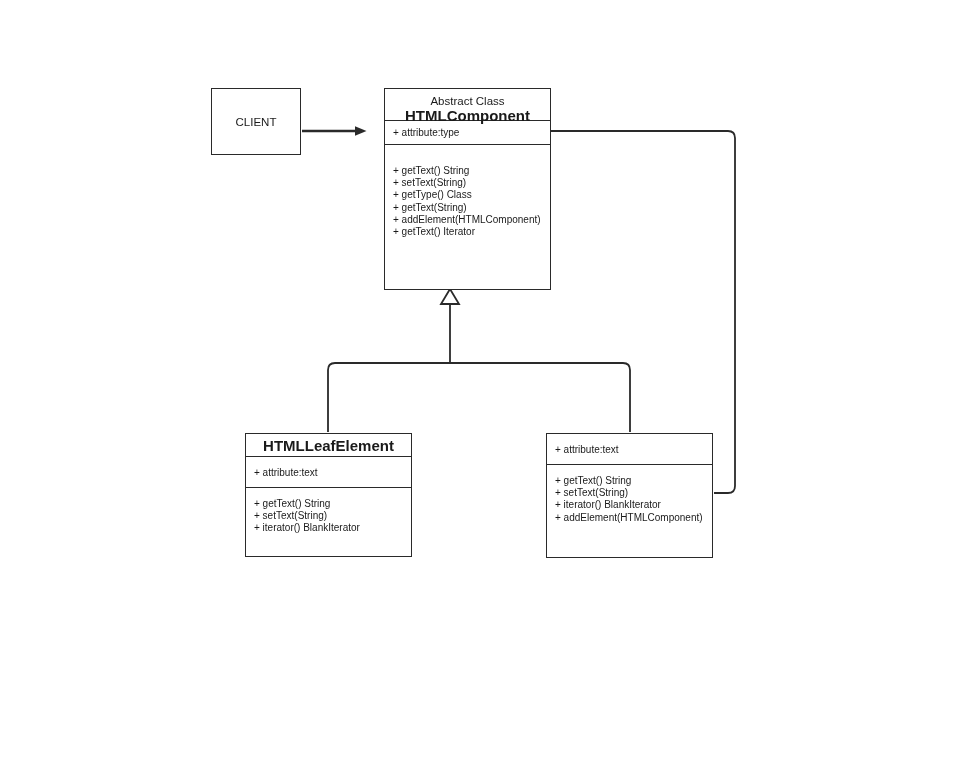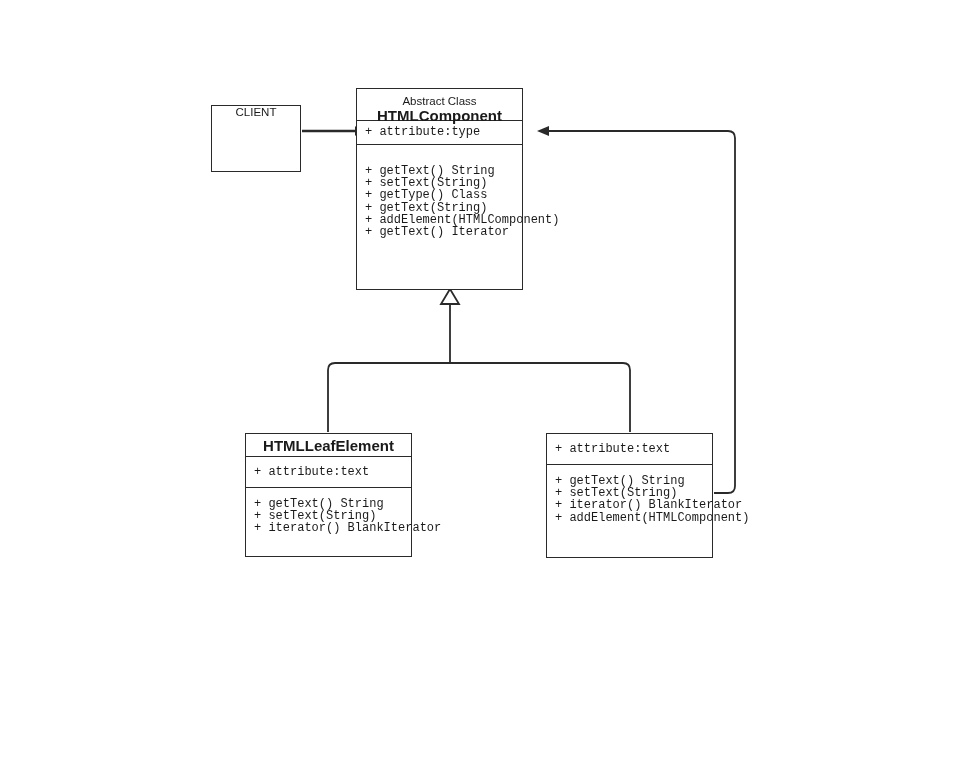--- a/index.html
+++ b/index.html
@@ -45,40 +45,38 @@
     font-weight: normal;
     color: #1a1a1a;
   }
   .cls-name {
     font-size: 15px;
     line-height: 15px;
     font-weight: bold;
     color: #1a1a1a;
   }
   .member {
-    font-size: 12px;
+    font-size: 10px;
     line-height: 12.2px;
     white-space: nowrap;
     color: #1a1a1a;
-    font-family: Liberation Mono, monospace;
   }
   .attr-section .member {
     line-height: 13px;
   }
 
   
   .plain-box {
     position: absolute;
     box-sizing: border-box;
     background: #ffffff;
     border: 1.6px solid #2a2a2a;
     display: flex;
-    align-items: flex-start;
+    align-items: center;
     justify-content: center;
-    margin-top: 17px;
   }
   .plain-box .label {
     font-size: 11.5px;
     color: #1a1a1a;
   }
 
   
   #edges {
     position: absolute;
     left: 0;
@@ -134,21 +132,21 @@
     <g>
       <path class="edge-line" d="M 714 493 L 728 493 Q 735 493 735 486 L 735 138 Q 735 131 728 131 L 545 131"></path>
       <polygon class="arrow-solid" points="537,131 549,126 549,136"></polygon>
     </g>
   </svg>
 
   <div class="plain-box" style="left:211px; top:88px; width:90px; height:67px;">
     <span class="label">CLIENT</span>
   </div>
 
-  <div class="uml-box" style="left:356px; top:88px; width:167px; height:202px;">
+  <div class="uml-box" style="left:384px; top:88px; width:167px; height:202px;">
 
     <div class="uml-section title-section sep-bottom" style="height:32px;">
       <div class="stereo">Abstract Class</div>
       <div class="cls-name">HTMLComponent</div>
     </div>
 
     <div class="uml-section attr-section sep-bottom" style="height:24px;">
       <div class="member">+ attribute:type</div>
     </div>
 

